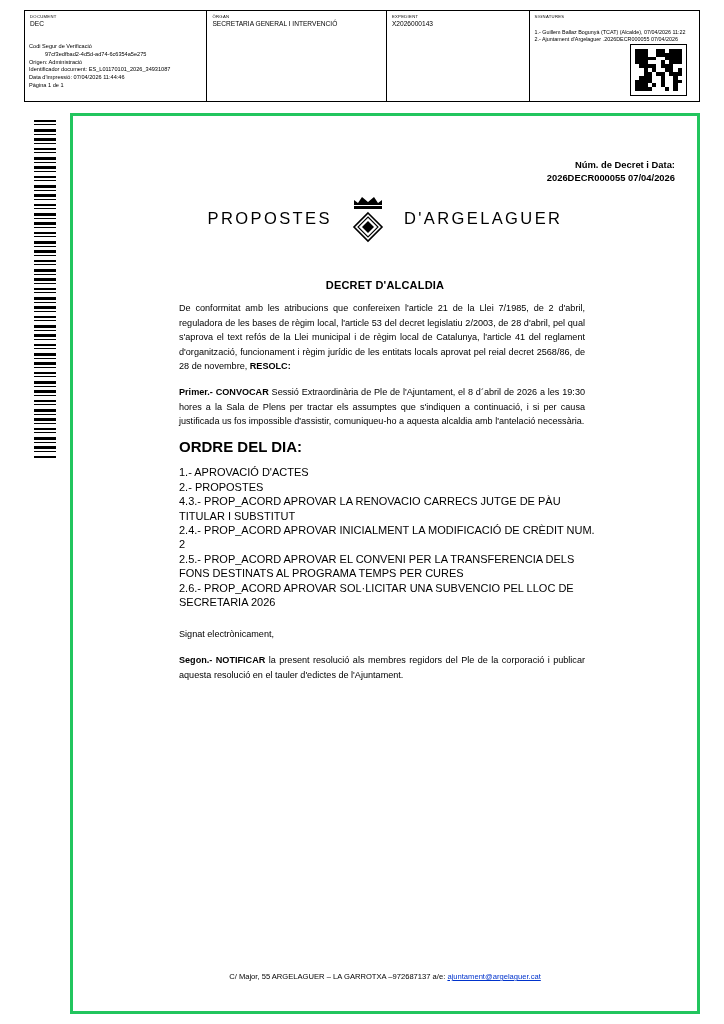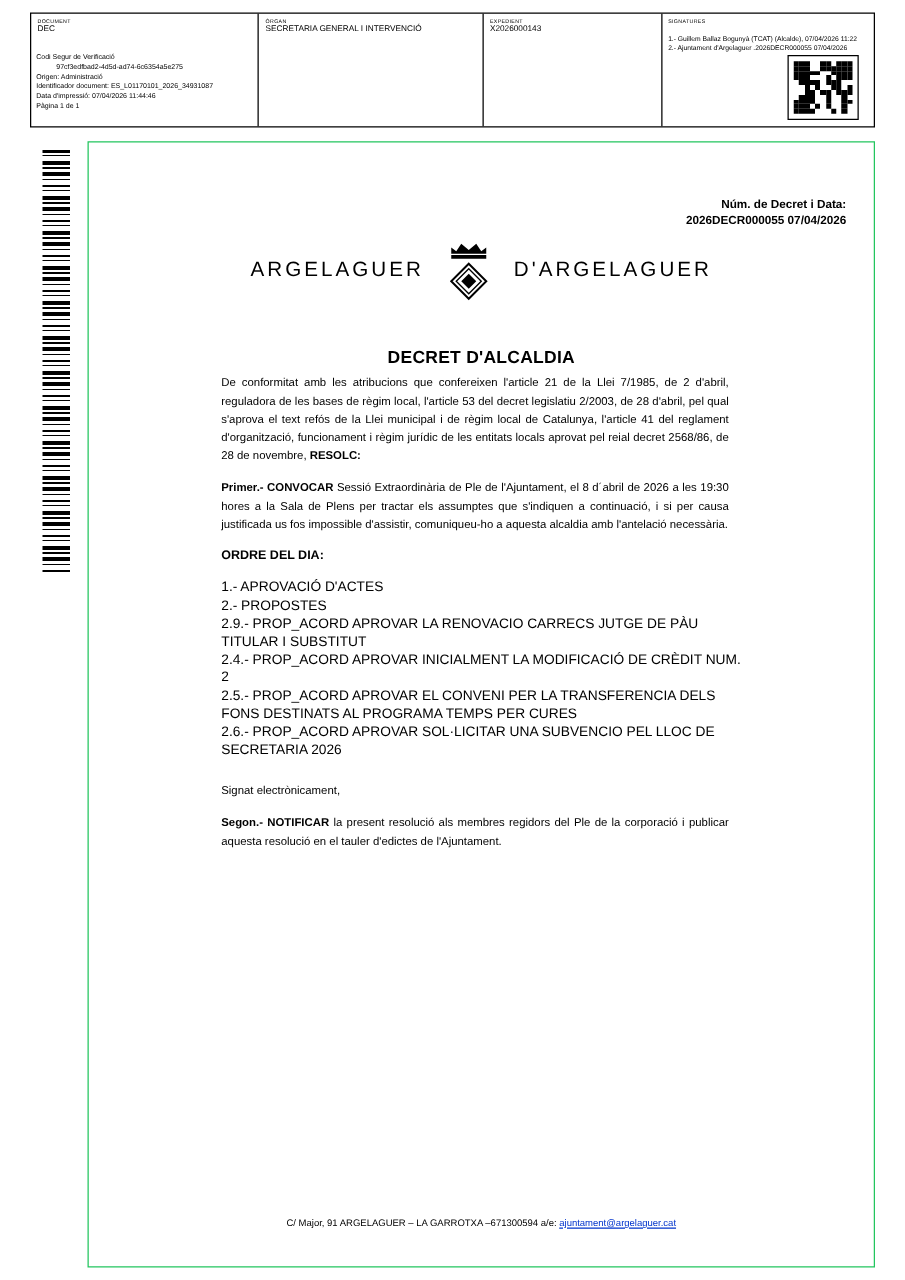--- a/index.html
+++ b/index.html
@@ -92,21 +92,21 @@
   .qr-grid i { display: block; }
   .qr-grid i.on { background: #000; }
 
   
   .page-frame {
     position: absolute;
     left: 70px;
     top: 113px;
     width: 630px;
     height: 901px;
-    border: 1px solid #22c55e;
+    border: 3px solid #22c55e;
     box-sizing: border-box;
     background: #fff;
   }
 
   
   .barcode {
     position: absolute;
     left: 34px;
     top: 120px;
     width: 22px;
@@ -171,21 +171,21 @@
     height: 54px;
   }
   .crest svg { display: block; }
 
   .doc-title {
     position: absolute;
     left: 0;
     top: 163px;
     width: 100%;
     text-align: center;
-    font-size: 14px;
+    font-size: 11px;
     font-weight: bold;
     letter-spacing: .2px;
   }
 
   .body-text {
     position: absolute;
     left: 106px;
     top: 185px;
     width: 422px;
     font-size: 9.1px;
@@ -197,21 +197,21 @@
 
   .list-block {
     font-size: 11px;
     line-height: 14.4px;
     text-align: left;
   }
   .list-block .li { margin: 0; }
 
   .section-head {
     font-weight: bold;
-    font-size: 10px;
+    font-size: 15px;
     margin: 0 0 6px 0;
   }
 
   .footer-line {
     position: absolute;
     left: 0;
     bottom: 30px;
     width: 100%;
     text-align: center;
     font-size: 7.6px;
@@ -399,21 +399,21 @@
 </div>
 
 <div class="page-frame">
 
   <div class="decret-num">
     <div>Núm. de Decret i Data:</div>
     <div>2026DECR000055 07/04/2026</div>
   </div>
 
   <div class="logo-row">
-    <div class="logo-text">ARGELAGUER</div>
+    <div class="logo-text">PROPOSTES</div>
     <div class="crest">
       <svg width="44" height="54" viewBox="0 0 44 54">
 
         <path d="M8 14 L8 9 L12 12 L16 6 L22 11 L28 6 L32 12 L36 9 L36 14 Z" fill="#000"></path>
         <rect x="8" y="15" width="28" height="3" fill="#000"></rect>
 
         <path d="M22 22 L36 36 L22 50 L8 36 Z" fill="none" stroke="#000" stroke-width="1.6"></path>
         <path d="M22 26 L32 36 L22 46 L12 36 Z" fill="none" stroke="#000" stroke-width="1.1"></path>
         <path d="M22 30 L28 36 L22 42 L16 36 Z" fill="#000"></path>
       </svg>
@@ -431,31 +431,31 @@
 
     <p>
       <span class="b">Primer.- CONVOCAR</span><span> Sessió Extraordinària de Ple de l'Ajuntament, el 8 d´abril de 2026 a les 19:30 hores a la Sala de Plens   per tractar els assumptes que s'indiquen a continuació, i si per causa justificada us fos impossible d'assistir, comuniqueu-ho a aquesta alcaldia amb l'antelació necessària.</span>
     </p>
 
     <p class="section-head">ORDRE DEL DIA:</p>
 
     <div class="list-block">
       <p class="li">1.- APROVACIÓ D'ACTES</p>
       <p class="li">2.- PROPOSTES</p>
-      <p class="li">2.9.- PROP_ACORD APROVAR LA RENOVACIO CARRECS JUTGE DE PÀU TITULAR I SUBSTITUT</p>
+      <p class="li">4.3.- PROP_ACORD APROVAR LA RENOVACIO CARRECS JUTGE DE PÀU TITULAR I SUBSTITUT</p>
       <p class="li">2.4.- PROP_ACORD APROVAR INICIALMENT LA MODIFICACIÓ DE CRÈDIT NUM. 2</p>
       <p class="li">2.5.- PROP_ACORD APROVAR EL CONVENI PER LA TRANSFERENCIA DELS FONS DESTINATS AL PROGRAMA TEMPS PER CURES</p>
       <p class="li">2.6.- PROP_ACORD APROVAR SOL·LICITAR UNA SUBVENCIO PEL LLOC DE SECRETARIA 2026</p>
     </div>
 
     <div style="height:18px"></div>
 
     <p>Signat electrònicament,</p>
 
     <p>
       <span class="b">Segon.- NOTIFICAR</span><span> la present resolució als membres regidors del Ple de la corporació i publicar aquesta resolució en el tauler d'edictes de l'Ajuntament.</span>
     </p>
   </div>
 
   <div class="footer-line">
-    <span>C/ Major, 91  ARGELAGUER – LA GARROTXA –671300594 a/e: </span><span class="mail">ajuntament@argelaguer.cat</span>
+    <span>C/ Major, 55  ARGELAGUER – LA GARROTXA –972687137 a/e: </span><span class="mail">ajuntament@argelaguer.cat</span>
   </div>
 </div>
 
 </body></html>

